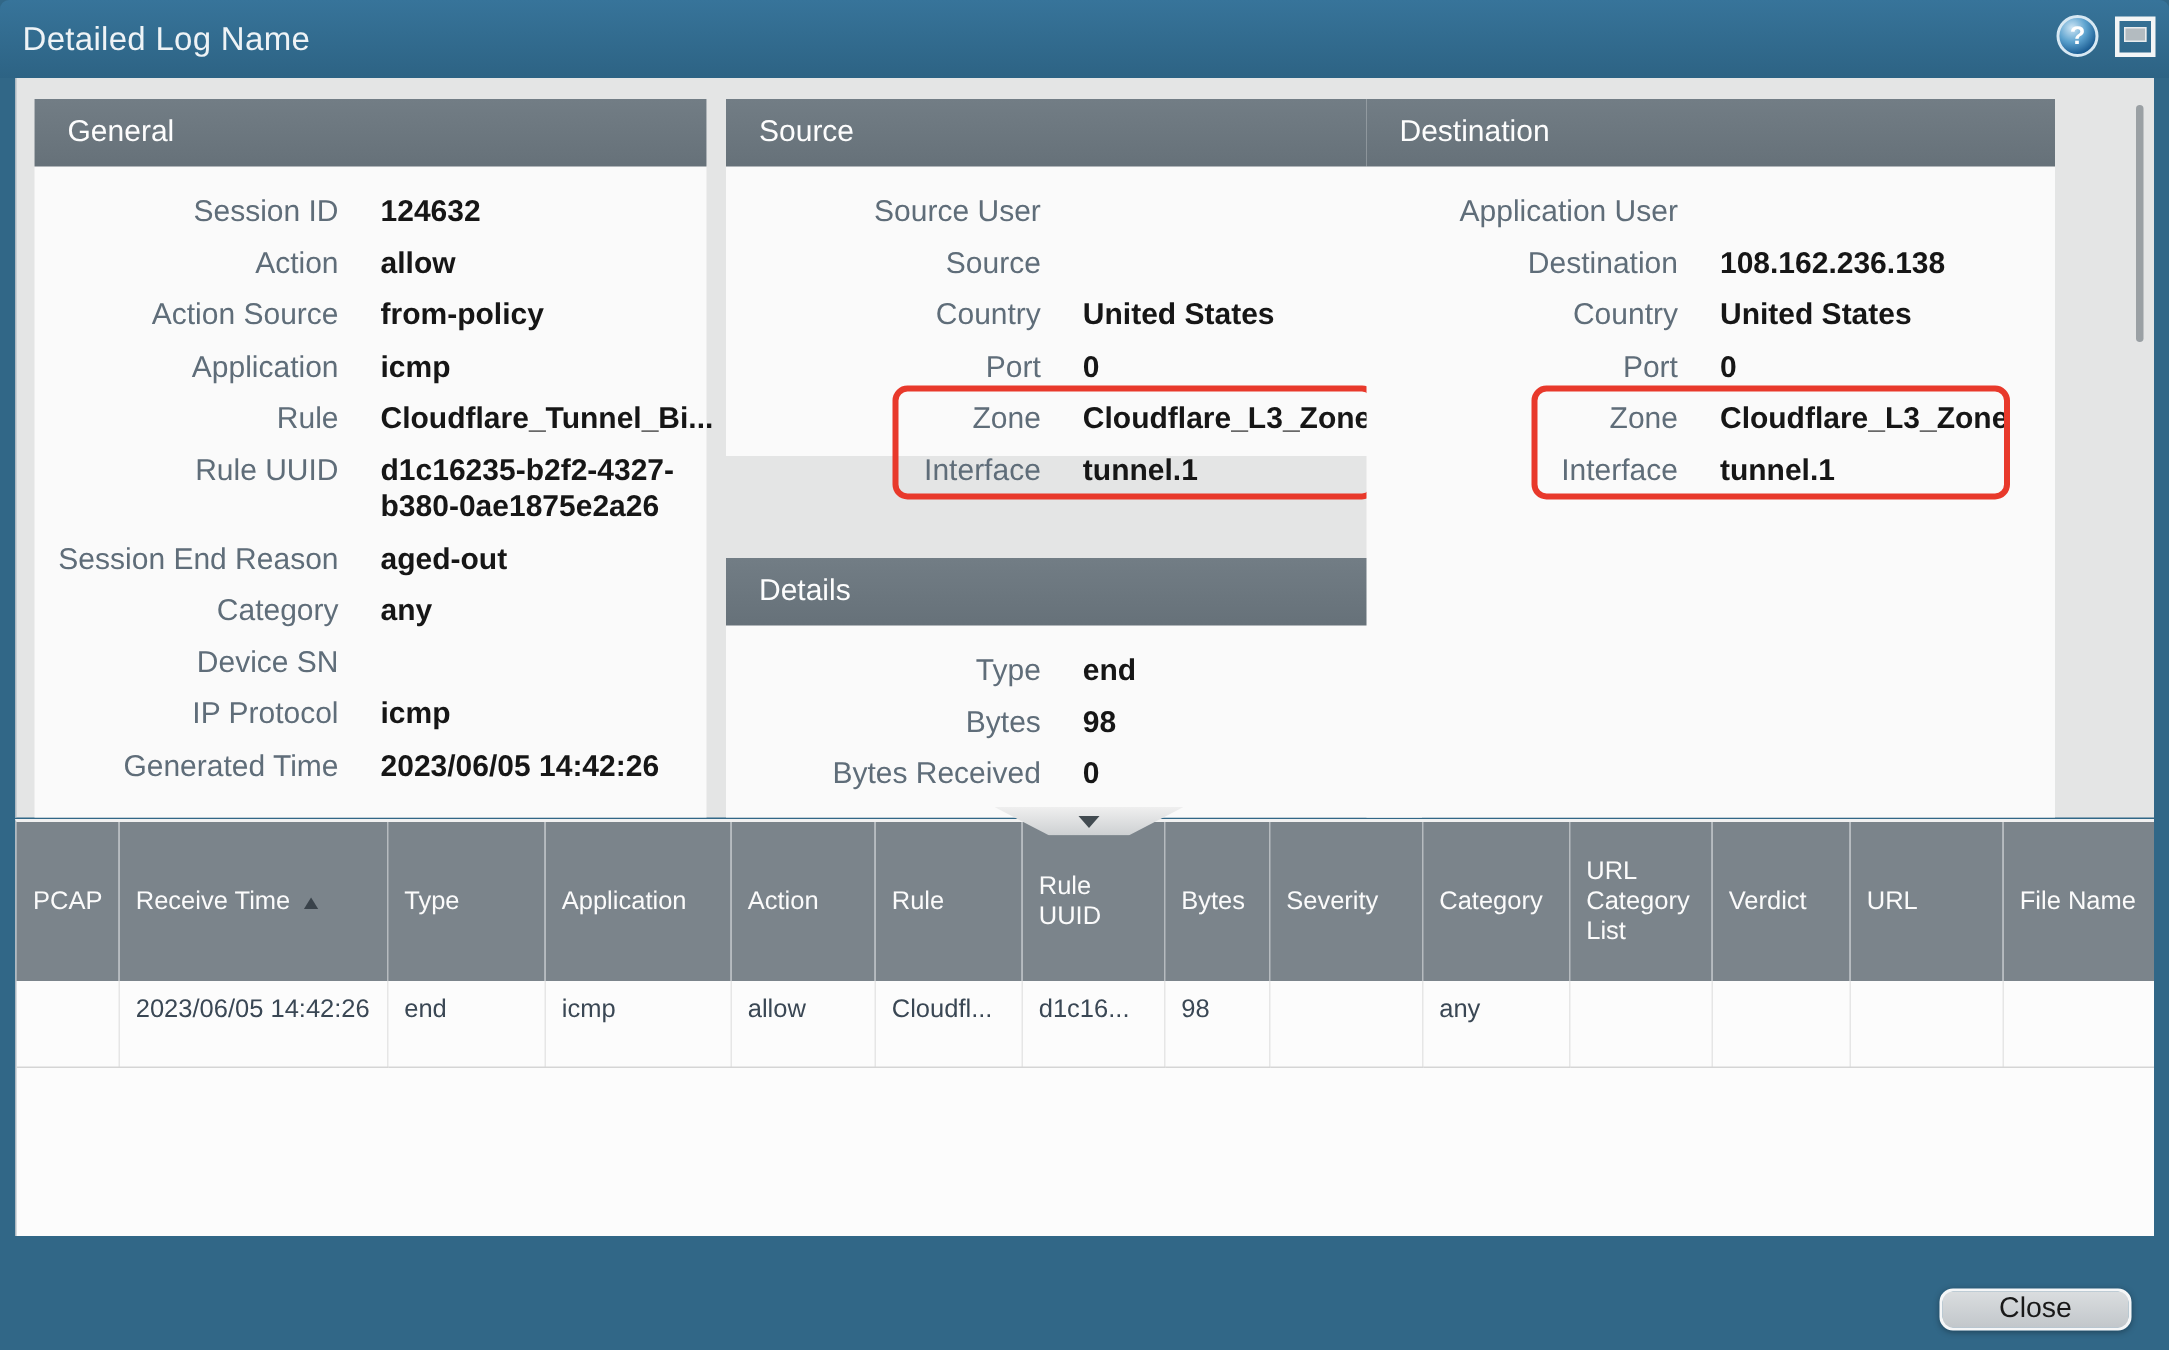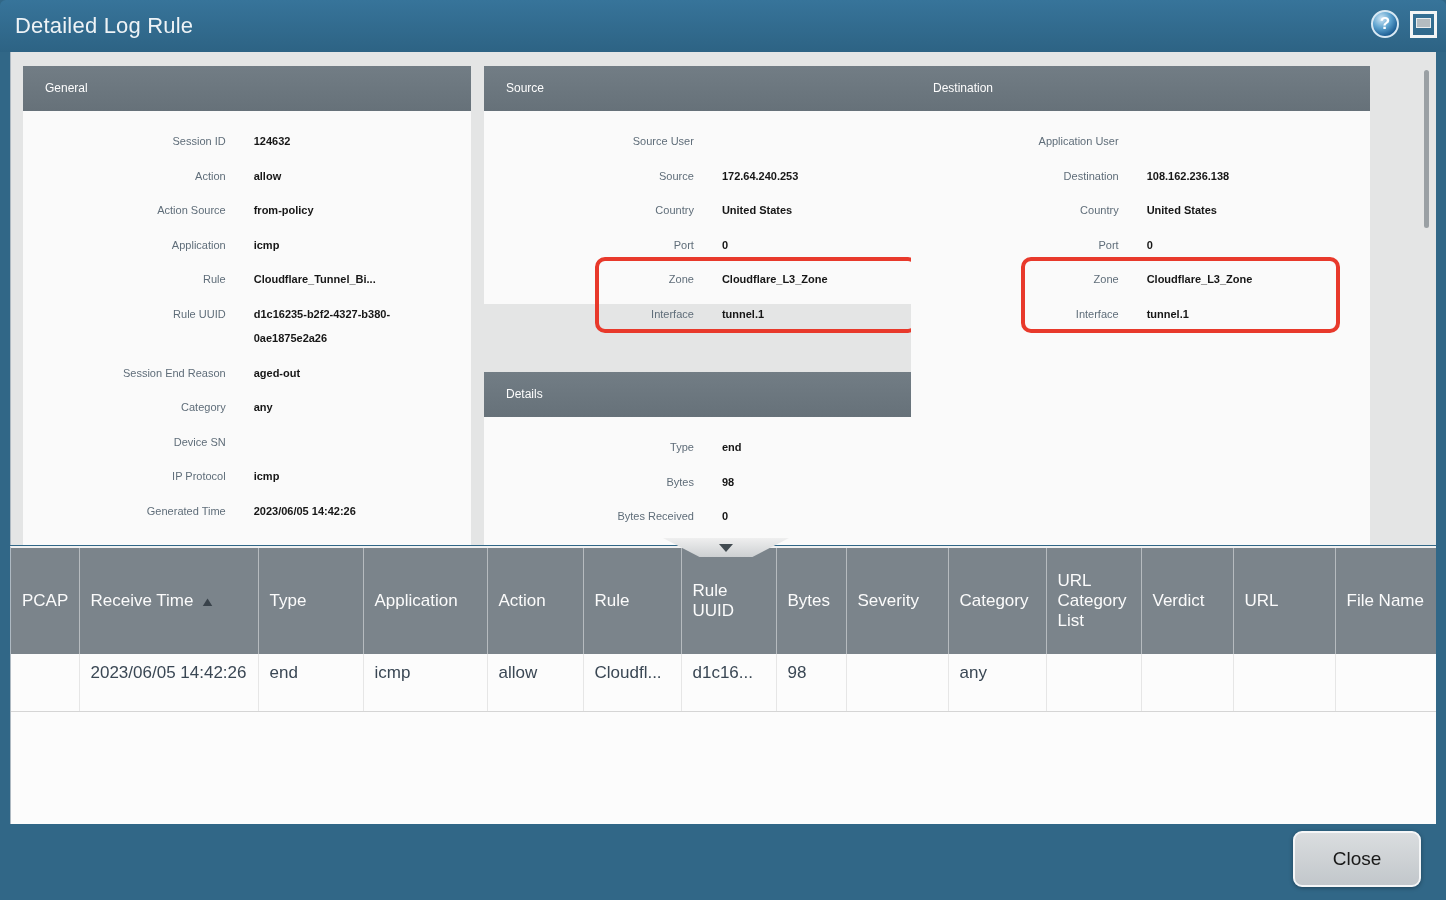--- a/index.html
+++ b/index.html
@@ -24,24 +24,24 @@
   .maximize-icon { width:27px; height:27px; border:3px solid #f3f5f6; background:transparent;
     position:relative; cursor:pointer; }
   .maximize-icon .inner-rect { position:absolute; left:3px; top:4px; width:15px; height:10px;
     background:#b3bbc0; border:1px solid #e9ecee; }
 
   
   .upper { position:absolute; left:10px; top:52px; width:1426px; height:493px;
     background:#e4e5e5; overflow:hidden; border-left:1px solid #aeb9c2; }
   .panel { position:absolute; background:#fafafa; }
   .panel-header { height:45px; background:linear-gradient(#727d85,#667179);
-    color:#fdfdfd; font-size:12px; line-height:45px; padding-left:22px; }
+    color:#fdfdfd; font-size:20px; line-height:45px; padding-left:22px; }
   .panel-body { padding:13px 0 6px; }
   .field-row { display:grid; grid-template-columns:45% 1fr; column-gap:16px;
-    padding:5px 11px; line-height:24.5px; font-size:11px;gap:28px; }
+    padding:5px 11px; line-height:24.5px; font-size:20px;gap:28px; }
   .f-label { text-align:right; color:#5f6d79; }
   .f-value { color:#161616; padding-right:10px; overflow-wrap:break-word;font-weight:bold; }
 
   #panel-general    { left:12px;  top:14px;  width:448px; height:620px; }
   #panel-source     { left:473px; top:14px;  width:464px; height:238px; }
   #panel-details    { left:473px; top:320px; width:464px; height:320px; }
   #panel-destination{ left:900px; top:14px;  width:459px; height:620px; }
 
   .hl-wrap { position:relative; }
   .red-box { position:absolute; left:24%; right:6.5%; top:-5px; bottom:-2px;
@@ -68,31 +68,31 @@
   thead th:last-child { border-right:none; }
   .sort-icon { display:inline-block; margin-left:8px; font-size:13px; color:#39424a;
     transform:scaleX(1.25); }
   tbody tr { cursor:pointer; }
   tbody td { font-size:17px; color:#3a4754; padding:7px 11px; vertical-align:top;
     height:57px; border-right:1px solid #e6e6e6; border-bottom:1px solid #d5d5d5;
     line-height:23px; overflow:hidden; }
   tbody td:last-child { border-right:none; }
 
   
-  .close-btn { position:absolute; right:25px; bottom:13px; width:128px; height:56px;
+  .close-btn { position:absolute; right:25px; bottom:13px; width:128px; height:28px;
     border-radius:9px; background:linear-gradient(#dadddf,#c2c7cb);
     border:2px solid #f5f6f7; font-size:19px; color:#191919; cursor:pointer;
     font-family:"Liberation Sans", sans-serif;
     box-shadow:0 1px 4px rgba(0,0,0,.35);margin-left:24px; }
 </style>
 </head>
 <body>
 
 <div class="titlebar">
-  <div class="title">Detailed Log Rule</div>
+  <div class="title">Detailed Log Name</div>
   <div class="titlebar-icons">
     <div class="help-icon">?</div>
     <div class="maximize-icon">
       <span class="inner-rect"></span>
     </div>
   </div>
 </div>
 
 <div class="upper">
 
@@ -148,21 +148,20 @@
 
   <div class="panel" id="panel-source">
     <div class="panel-header">Source</div>
     <div class="panel-body">
       <div class="field-row">
         <div class="f-label">Source User</div>
         <div class="f-value"></div>
       </div>
       <div class="field-row">
         <div class="f-label">Source</div>
-        <div class="f-value">172.64.240.253</div>
       </div>
       <div class="field-row">
         <div class="f-label">Country</div>
         <div class="f-value">United States</div>
       </div>
       <div class="field-row">
         <div class="f-label">Port</div>
         <div class="f-value">0</div>
       </div>
       <div class="hl-wrap">

